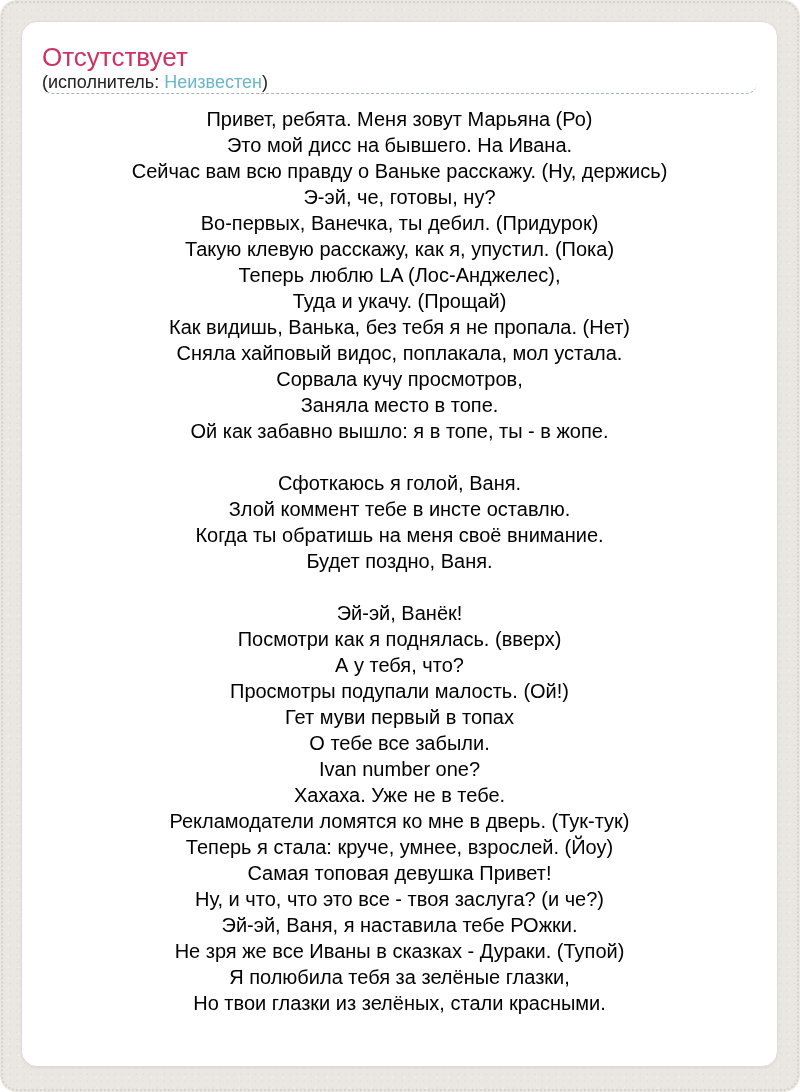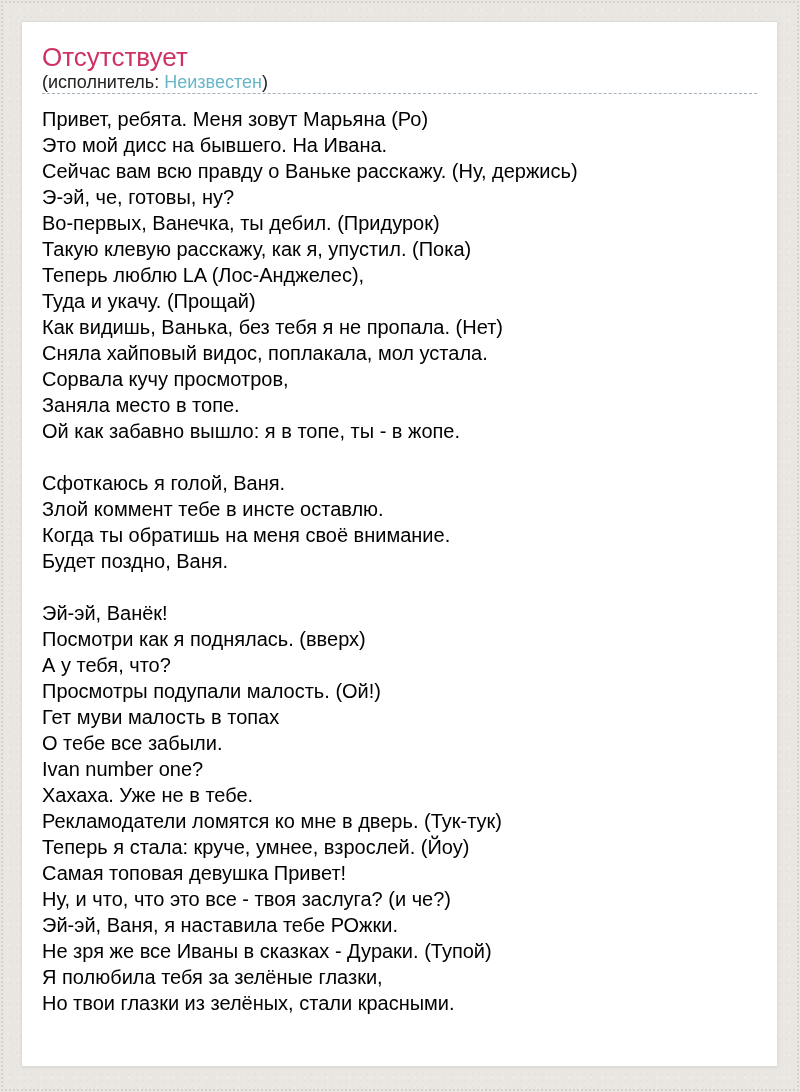--- a/index.html
+++ b/index.html
@@ -2,21 +2,21 @@
 <html style="--title-color: #cf3262; --link-color: #68b6c8; --divider-color: #a4b2c0; --lyrics-color: #000000; --bg: #eae7e2;"><head>
 <meta charset="utf-8">
 <style>
   :root {
     --bg: #eae7e2;
     --title-color: #cf3262;
     --link-color: #68b6c8;
     --divider-color: #a4b2c0;
     --lyrics-color: #000000;
   }
-  * { box-sizing: border-box; }
+  * { box-sizing: border-box; border-radius: 16px; }
   html, body { margin: 0; padding: 0; }
   body {
     width: 800px;
     height: 1092px;
     font-family: "Liberation Sans", "DejaVu Sans", sans-serif;
     overflow: hidden;
   }
   .viewport {
     position: relative;
     width: 800px;
@@ -61,20 +61,21 @@
   .artist-link {
     color: var(--link-color);
     text-decoration: none;
     cursor: pointer;
   }
   .lyrics {
     padding-top: 12px;
     font-size: 20px;
     line-height: 26px;
     color: var(--lyrics-color);
+    text-align: center;
   }
   .lyric-line {
     min-height: 26px;
     white-space: nowrap;
   }
 </style>
 </head>
 <body>
 
 <div class="viewport">
@@ -102,21 +103,21 @@
         <div class="lyric-line">&nbsp;</div>
         <div class="lyric-line">Сфоткаюсь я голой, Ваня.</div>
         <div class="lyric-line">Злой коммент тебе в инсте оставлю.</div>
         <div class="lyric-line">Когда ты обратишь на меня своё внимание.</div>
         <div class="lyric-line">Будет поздно, Ваня.</div>
         <div class="lyric-line">&nbsp;</div>
         <div class="lyric-line">Эй-эй, Ванёк!</div>
         <div class="lyric-line">Посмотри как я поднялась. (вверх)</div>
         <div class="lyric-line">А у тебя, что?</div>
         <div class="lyric-line">Просмотры подупали малость. (Ой!)</div>
-        <div class="lyric-line">Гет муви малость в топах</div>
+        <div class="lyric-line">Гет муви первый в топах</div>
         <div class="lyric-line">О тебе все забыли.</div>
         <div class="lyric-line">Ivan number one?</div>
         <div class="lyric-line">Хахаха. Уже не в тебе.</div>
         <div class="lyric-line">Рекламодатели ломятся ко мне в дверь. (Тук-тук)</div>
         <div class="lyric-line">Теперь я стала: круче, умнее, взрослей. (Йоу)</div>
         <div class="lyric-line">Самая топовая девушка Привет!</div>
         <div class="lyric-line">Ну, и что, что это все - твоя заслуга? (и че?)</div>
         <div class="lyric-line">Эй-эй, Ваня, я наставила тебе РОжки.</div>
         <div class="lyric-line">Не зря же все Иваны в сказках - Дураки. (Тупой)</div>
         <div class="lyric-line">Я полюбила тебя за зелёные глазки,</div>

